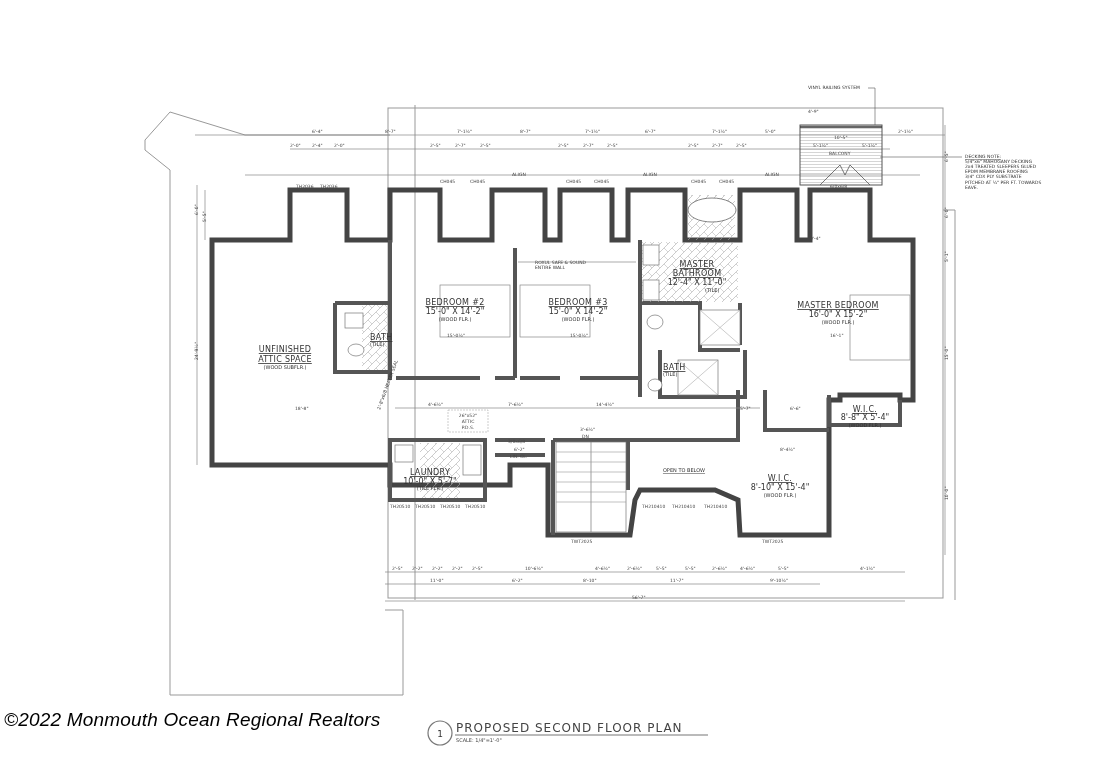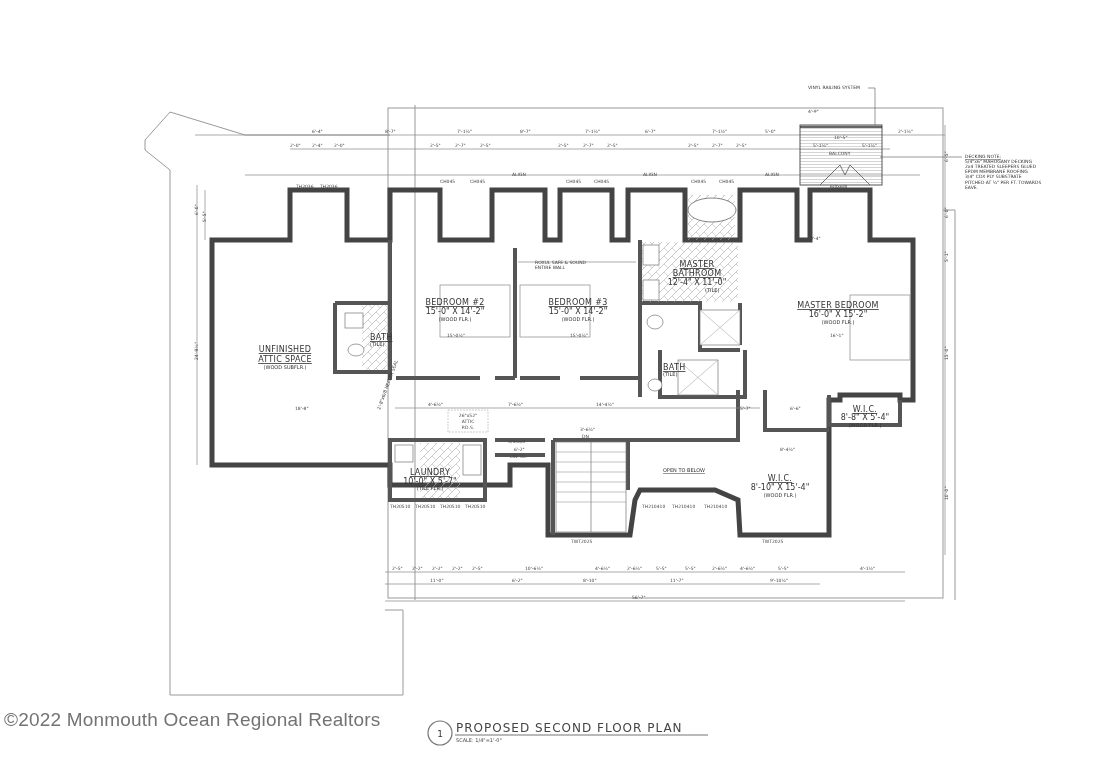--- a/index.html
+++ b/index.html
@@ -11,21 +11,21 @@
   .roof{fill:none;stroke:#999;stroke-width:1;}
   .tile{fill:url(#herring);}
   .lbl{font-family:"DejaVu Sans",sans-serif;fill:#333;}
   .room-name{font-size:8px;text-decoration:underline;letter-spacing:0.3px;}
   .room-size{font-size:8px;}
   .room-floor{font-size:5px;}
   .dimtxt{font-size:4.5px;fill:#444;}
   .note{font-size:4.5px;fill:#333;}
   .title{font-size:12px;letter-spacing:1px;fill:#444;}
   .scale{font-size:5px;fill:#444;}
-  .wm{position:absolute;left:4px;top:709px;font-family:"Liberation Sans",sans-serif;font-size:19px;color:#737373;letter-spacing:0.2px;font-weight:300;}
+  .wm{position:absolute;left:4px;top:709px;font-family:"Liberation Sans",sans-serif;font-size:19px;color:#000000;letter-spacing:0.2px;font-weight:300;font-style:italic;}
 </style>
 </head>
 <body>
 
 <svg id="plan" viewBox="0 0 1100 780" xmlns="http://www.w3.org/2000/svg">
   <defs>
     <pattern id="herring" width="8" height="8" patternUnits="userSpaceOnUse">
       <path d="M0 8 L8 0 M-2 2 L2 -2 M6 10 L10 6" stroke="#aaa" stroke-width="0.6"></path>
       <path d="M0 0 L4 4" stroke="#bbb" stroke-width="0.6"></path>
     </pattern>

